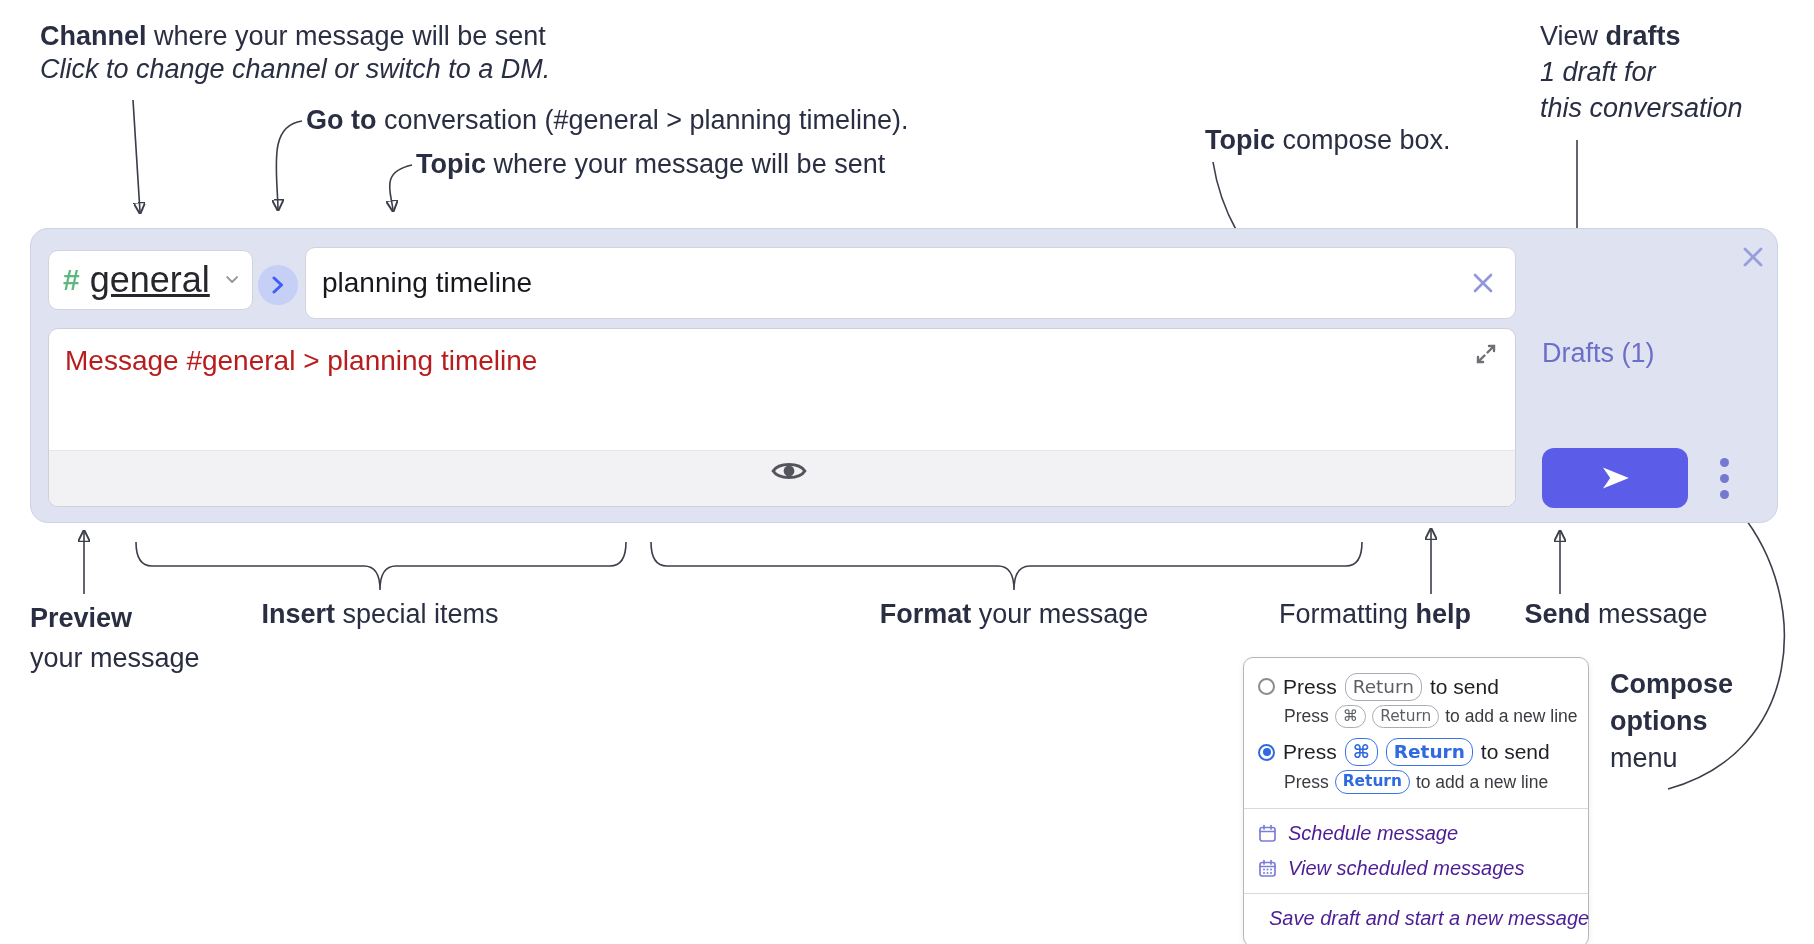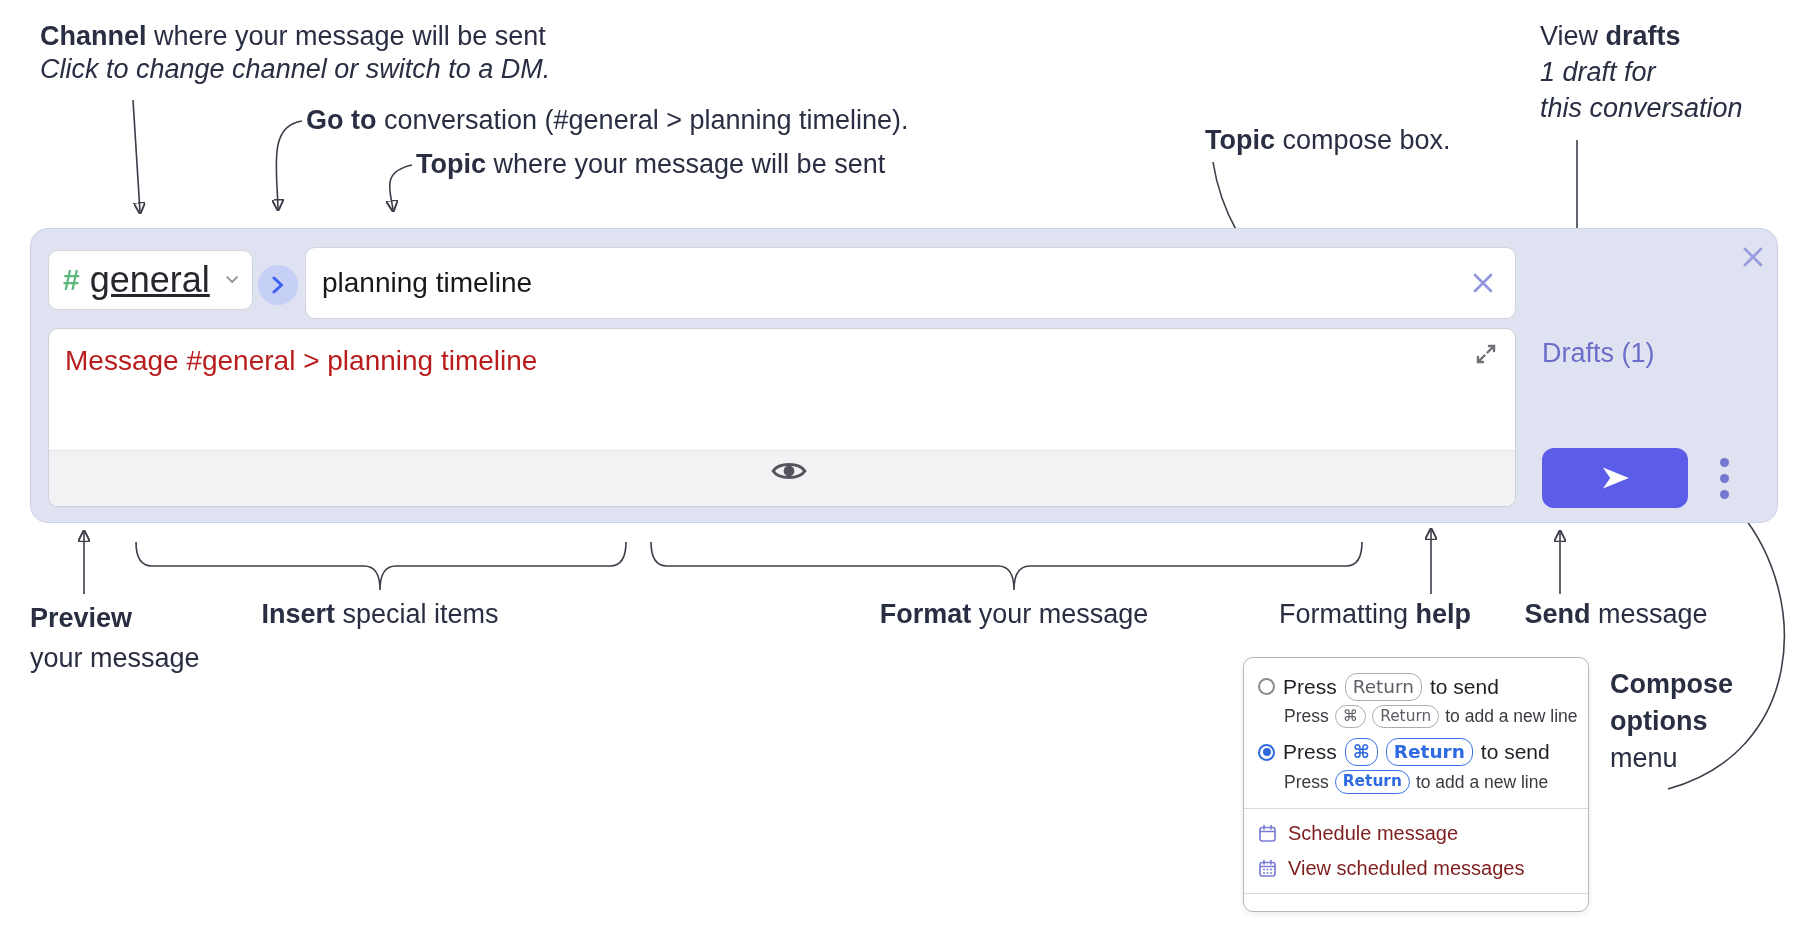--- a/index.html
+++ b/index.html
@@ -82,21 +82,21 @@
   .psub{display:flex;align-items:center;gap:6px;padding:1px 14px 7px 40px;font-size:17.5px;color:#3a3b41;white-space:nowrap;}
   .radio{width:17px;height:17px;border-radius:50%;border:2px solid #8a8c92;box-sizing:border-box;flex:0 0 auto;}
   .radio.sel{border-color:#2f6ae0;position:relative;}
   .radio.sel::after{content:"";position:absolute;left:2.5px;top:2.5px;width:8px;height:8px;border-radius:50%;background:#2f6ae0;}
   kbd{
     font-family:"DejaVu Sans",sans-serif;border:1.4px solid #aaacb3;border-radius:12px;
     padding:0 7px;font-size:0.88em;color:#5c5e66;background:#fff;line-height:1.4;
   }
   kbd.blue{border-color:#3b73e8;color:#2f6ae0;font-weight:600;}
   .pdiv{height:1px;background:#d9d9dd;margin:7px 0;}
-  .mitem{display:flex;align-items:center;gap:11px;padding:6px 14px;font-size:20px;color:#7f1d1d;white-space:nowrap;cursor:pointer;}
+  .mitem{display:flex;align-items:center;gap:11px;padding:6px 14px;font-size:20px;color:#4c1d95;white-space:nowrap;cursor:pointer;font-style:italic;}
 </style>
 </head>
 <body>
 
 <svg id="overlay">
   <defs>
     <marker id="ah" viewBox="0 0 10 10" refX="8" refY="5" markerWidth="7.5" markerHeight="7.5" orient="auto-start-reverse">
       <path d="M0 0 L10 5 L0 10 z" fill="#3c3f49" stroke="none"></path>
     </marker>
   </defs>
@@ -376,13 +376,21 @@
           <circle cx="9.5" cy="10.5" r="1"></circle>
           <circle cx="13" cy="10.5" r="1"></circle>
           <circle cx="6" cy="14" r="1"></circle>
           <circle cx="9.5" cy="14" r="1"></circle>
           <circle cx="13" cy="14" r="1"></circle>
         </g>
     </svg>
     <span>View scheduled messages</span>
   </div>
   <div class="pdiv"></div>
+  <div class="mitem">
+    <svg width="19" height="19" viewBox="0 0 19 19" fill="none" stroke="#7b7ed6" stroke-width="1.7" stroke-linecap="round" stroke-linejoin="round">
+      <path d="M4 2 L12 2 L15.5 5.5 L15.5 17 L4 17 Z"></path>
+        <path d="M12 2 L12 5.5 L15.5 5.5"></path>
+        <path d="M7 11 L9 13 L12.5 9"></path>
+    </svg>
+    <span>Save draft and start a new message</span>
+  </div>
 </div>
 
 </body></html>

